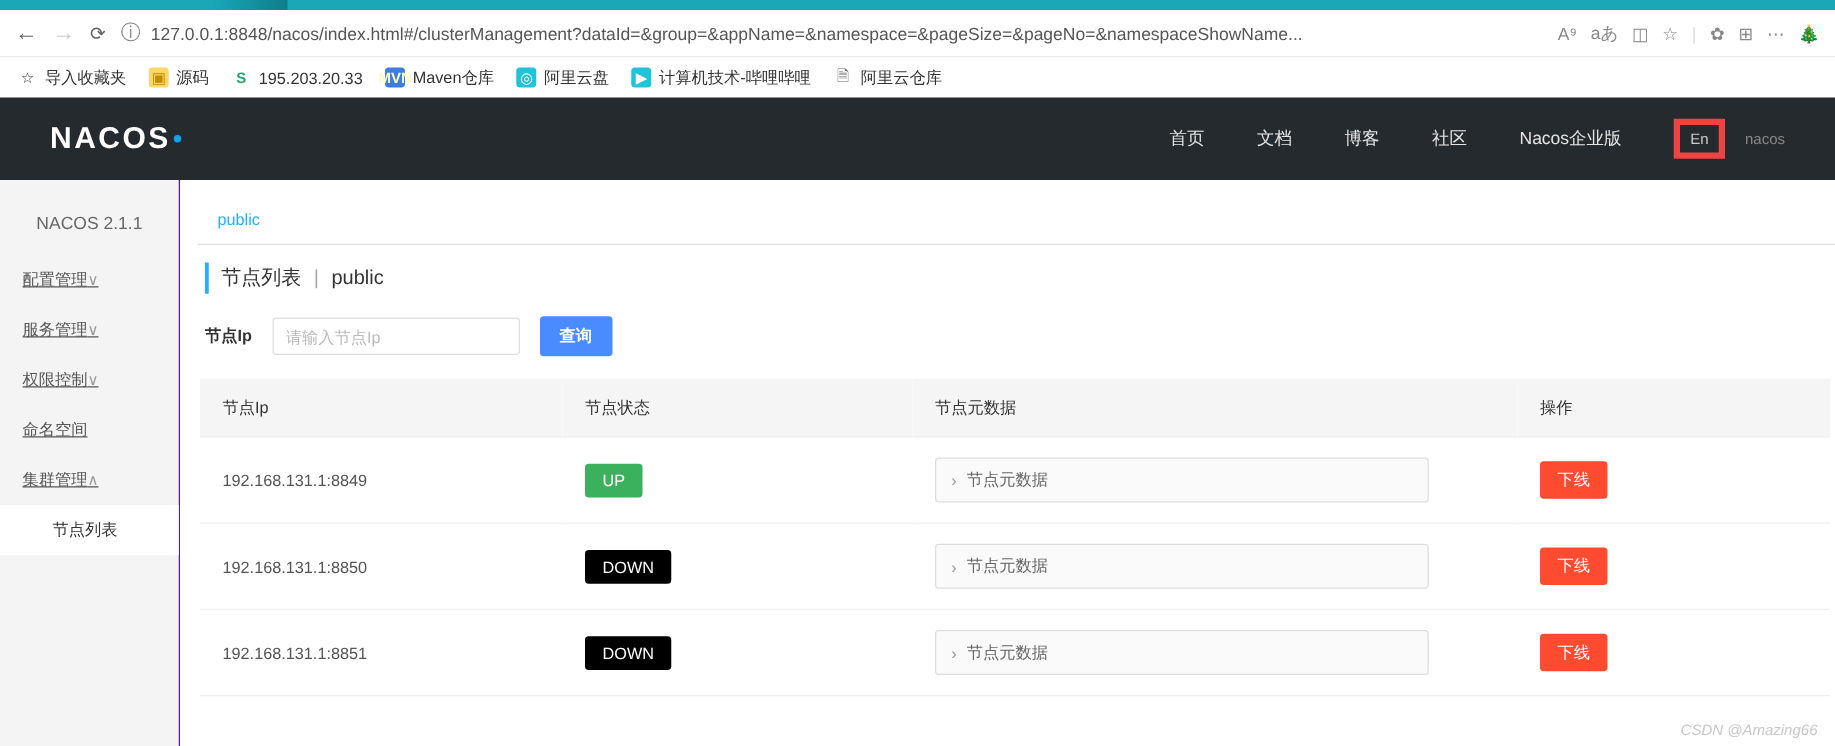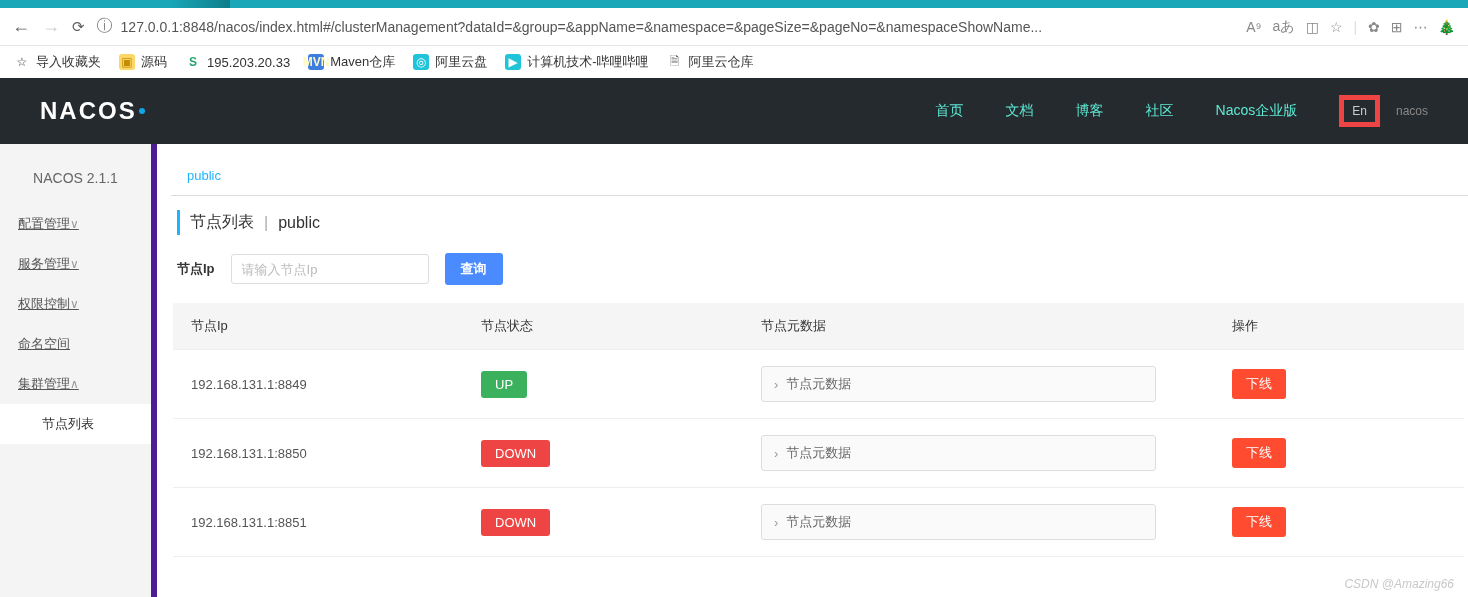--- a/index.html
+++ b/index.html
@@ -25,27 +25,27 @@
 .ico-blue { background:#3e7de0; color:#fef9c3; font-size:9px; font-weight:bold; }
 .ico-cyan { background:#20c4d9; color:#fff; font-size:10px; }
 .ico-doc { color:#666; }
 
 
 .nacos-header { height:66px; background:#252a2f; display:flex; align-items:center; padding:0 40px; color:#ccc; }
 .logo { font-size:24px; font-weight:700; letter-spacing:2px; color:#fff; display:flex; align-items:center; }
 .logo .dot { width:6px; height:6px; background:#0ea5e9; border-radius:50%; margin-left:2px; display:inline-block; }
 .logo .a-letter { color:#fff; position:relative; }
 .header-links { margin-left:auto; display:flex; align-items:center; gap:42px; font-size:14px; }
-.header-links a { color:#5eead4; text-decoration:none; }
+.header-links a { color:#e5e5e5; text-decoration:none; }
 .lang-box { border:5px solid #ef4444; padding:4px 8px; font-size:12px; color:#ccc; }
 .header-extra { margin-left:16px; color:#888; font-size:12px; }
 
 
 .layout { display:flex; height:calc(597px - 8px - 38px - 32px - 66px); }
-.sidebar { width:157px; background:#f4f4f4; border-right:6px solid #4c1d95; padding-top:14px; }
+.sidebar { width:144px; background:#f4f4f4; border-right:1px solid #4c1d95; padding-top:14px; }
 .sb-title { text-align:center; font-size:14px; color:#666; padding:12px 0 18px; }
 .sb-item { display:flex; align-items:center; justify-content:flex-start; padding:11px 18px; font-size:13px; color:#555; cursor:pointer;text-decoration:underline; }
 .sb-item .caret { color:#999; font-size:12px; }
 .sb-sub { padding:11px 18px 11px 40px; font-size:13px; color:#333; background:#fff; border-left:2px solid transparent; }
 
 .content { flex:1; padding:14px 0 12px 14px; overflow:hidden; }
 .ns-tab { padding:0 0 0 10px; }
 .ns-tab span { display:inline-block; color:#1fb3ff; padding:10px 6px 12px; font-size:13px; }
 .divider-full { height:1px; background:#ddd; margin:0 0 14px; }
 
@@ -55,21 +55,21 @@
 .field-label { font-weight:600; font-size:13px; color:#333; }
 .text-input { width:198px; height:30px; border:1px solid #ddd; border-radius:3px; padding:0 10px; font-size:13px; color:#333; }
 .text-input::placeholder { color:#bbb; }
 .btn-primary { background:#4a8cff; color:#fff; border:none; padding:7px 16px; border-radius:3px; font-size:13px; cursor:pointer;font-weight:bold; }
 
 table { width:calc(100% - 6px); border-collapse:collapse; margin-left:2px; }
 th { text-align:left; font-weight:400; font-size:13px; color:#333; padding:14px 18px; background:#f5f5f5; border-bottom:1px solid #eee; }
 td { padding:16px 18px; border-bottom:1px solid #eee; font-size:13px; color:#555; }
 .badge { display:inline-block; padding:6px 14px; border-radius:3px; color:#fff; font-size:13px; }
 .badge-up { background:#3bb15e; }
-.badge-down { background:#ef4444; }
+.badge-down { background:#000000; }
 .meta-btn { display:flex; align-items:center; gap:8px; width:100%; max-width:395px; border:1px solid #ddd; border-radius:3px; padding:8px 12px; background:#fafafa; color:#666; font-size:13px; cursor:pointer; }
 .meta-btn .chev { color:#999; }
 .action-btn { background:#ff4b2f; color:#fff; border:none; padding:6px 14px; border-radius:3px; font-size:13px; cursor:pointer; }
 
 .watermark { position:absolute; bottom:6px; right:14px; color:#c8c8c8; font-size:12px; font-style:italic; }
 </style>
 </head>
 <body>
 
 <div class="browser-tabs"></div>

